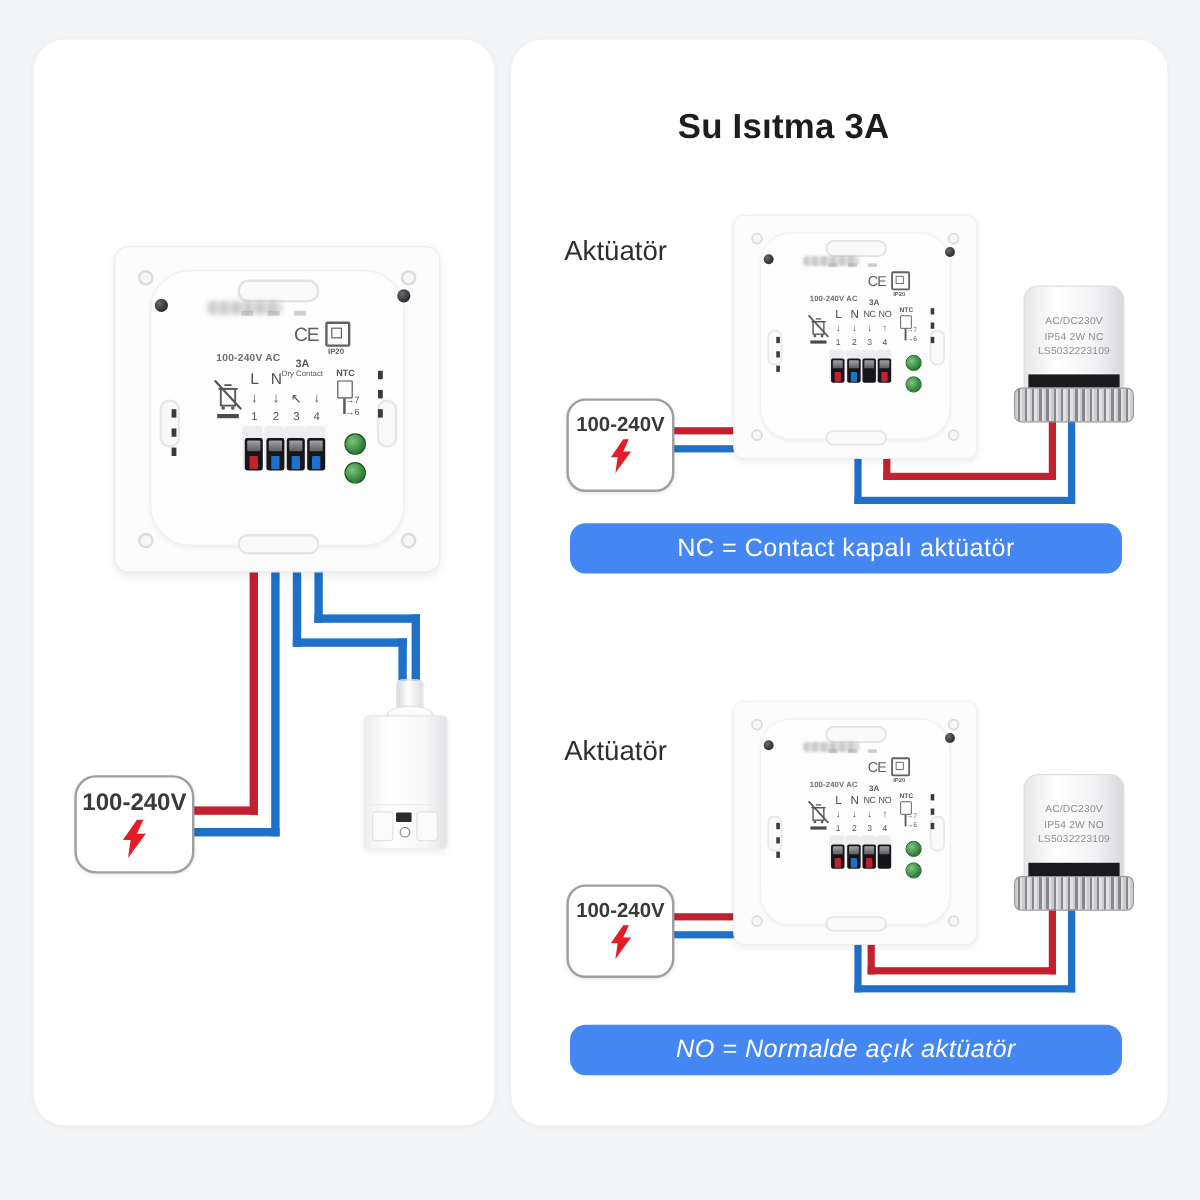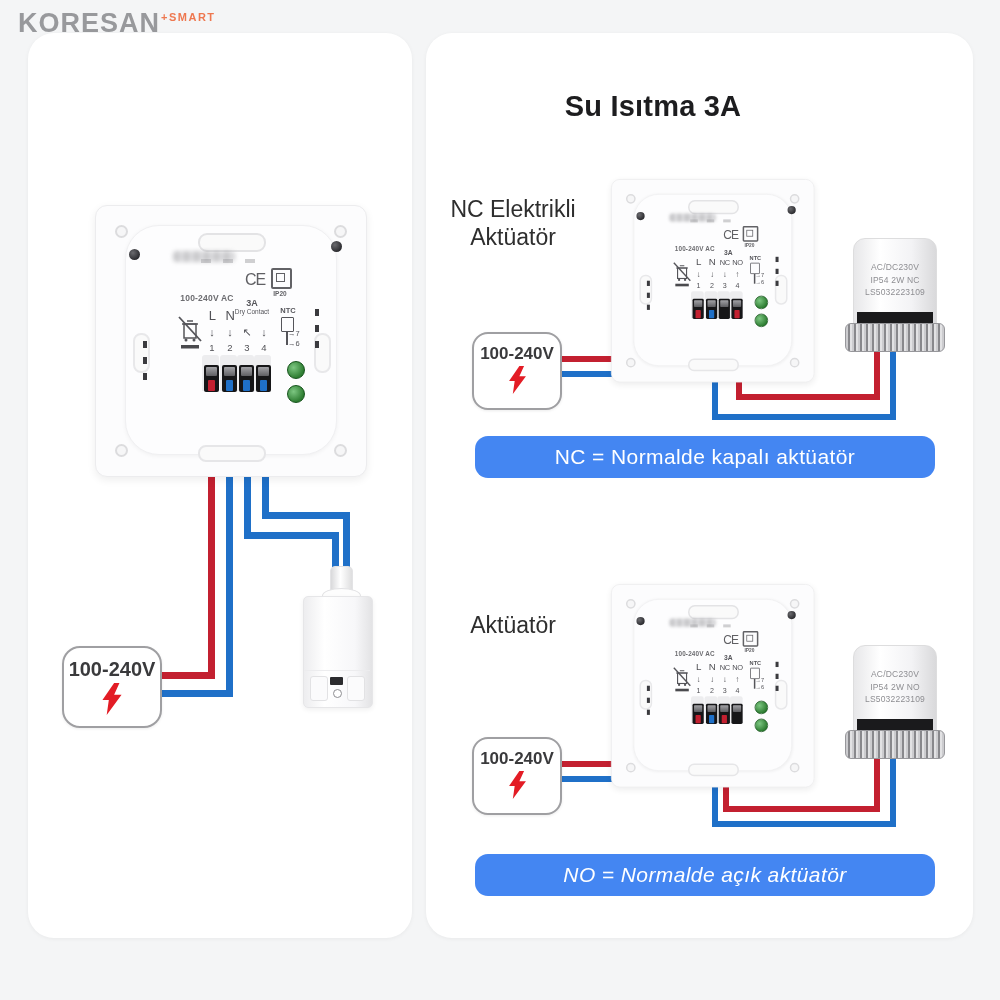--- a/index.html
+++ b/index.html
@@ -107,23 +107,20 @@
   .b-line{left:304px;top:670px;width:66px;height:1px;background:#ececee;z-index:5;}
   .b-sq{top:676px;width:16px;height:23px;border:1px solid #e2e2e4;border-radius:3px;background:#fbfbfc;z-index:5;}
   .b-display{left:330px;top:677px;width:13px;height:8px;background:#2b2b2e;border-radius:1px;z-index:5;}
   .b-knob{left:333px;top:689px;width:7px;height:7px;border:1.5px solid #8e8e92;border-radius:50%;background:#fff;z-index:5;}
 </style>
 </head>
 <body>
 
 <div class="stage">
 
-  <div class="abs logo">
-    <span>KORESAN</span><span class="suffix">+SMART</span>
-  </div>
 
   <div class="abs panel panel-left"></div>
   <div class="abs panel panel-right"></div>
 
   <div class="abs title title-right">Su Isıtma 3A</div>
 
   <div class="wire wr" style="left:208px;top:390px;width:7px;height:289px;"></div>
   <div class="wire wr" style="left:150px;top:672px;width:65px;height:7px;"></div>
   <div class="wire wb" style="left:226px;top:390px;width:7px;height:307px;"></div>
   <div class="wire wb" style="left:150px;top:690px;width:83px;height:7px;"></div>
@@ -241,21 +238,20 @@
   <div class="abs flue-pipe"></div>
   <div class="abs flue-collar"></div>
   <div class="abs boiler"></div>
   <div class="abs b-line"></div>
   <div class="abs b-sq" style="left:310px;"></div>
   <div class="abs b-sq" style="left:347px;"></div>
   <div class="abs b-display"></div>
   <div class="abs b-knob"></div>
 
   <div class="abs sec-label" style="left:428px;top:195px;">
-    <div>NC Elektrikli</div>
     <div>Aktüatör</div>
   </div>
 
   <div class="abs thermo small" style="left:611px;top:179px;">
     <div class="plate"></div>
     <div class="hole" style="left:20px;top:20px;"></div>
     <div class="hole" style="left:239px;top:20px;"></div>
     <div class="hole" style="left:20px;top:239px;"></div>
     <div class="hole" style="left:239px;top:239px;"></div>
     <div class="inner"></div>
@@ -332,21 +328,21 @@
   </div>
 
   <div class="abs act-body" style="left:853px;top:238px;">
     <div>AC/DC230V</div>
     <div>IP54  2W NC</div>
     <div>LS5032223109</div>
   </div>
   <div class="abs act-band" style="left:857px;top:312px;"></div>
   <div class="abs act-collar" style="left:845px;top:323px;"></div>
 
-  <div class="abs banner banner-nc">NC = Normalde kapalı aktüatör</div>
+  <div class="abs banner banner-nc">NC = Contact kapalı aktüatör</div>
 
   <div class="abs sec-label" style="left:428px;top:611px;">
     <div>Aktüatör</div>
   </div>
 
   <div class="abs thermo small" style="left:611px;top:584px;">
     <div class="plate"></div>
     <div class="hole" style="left:20px;top:20px;"></div>
     <div class="hole" style="left:239px;top:20px;"></div>
     <div class="hole" style="left:20px;top:239px;"></div>

